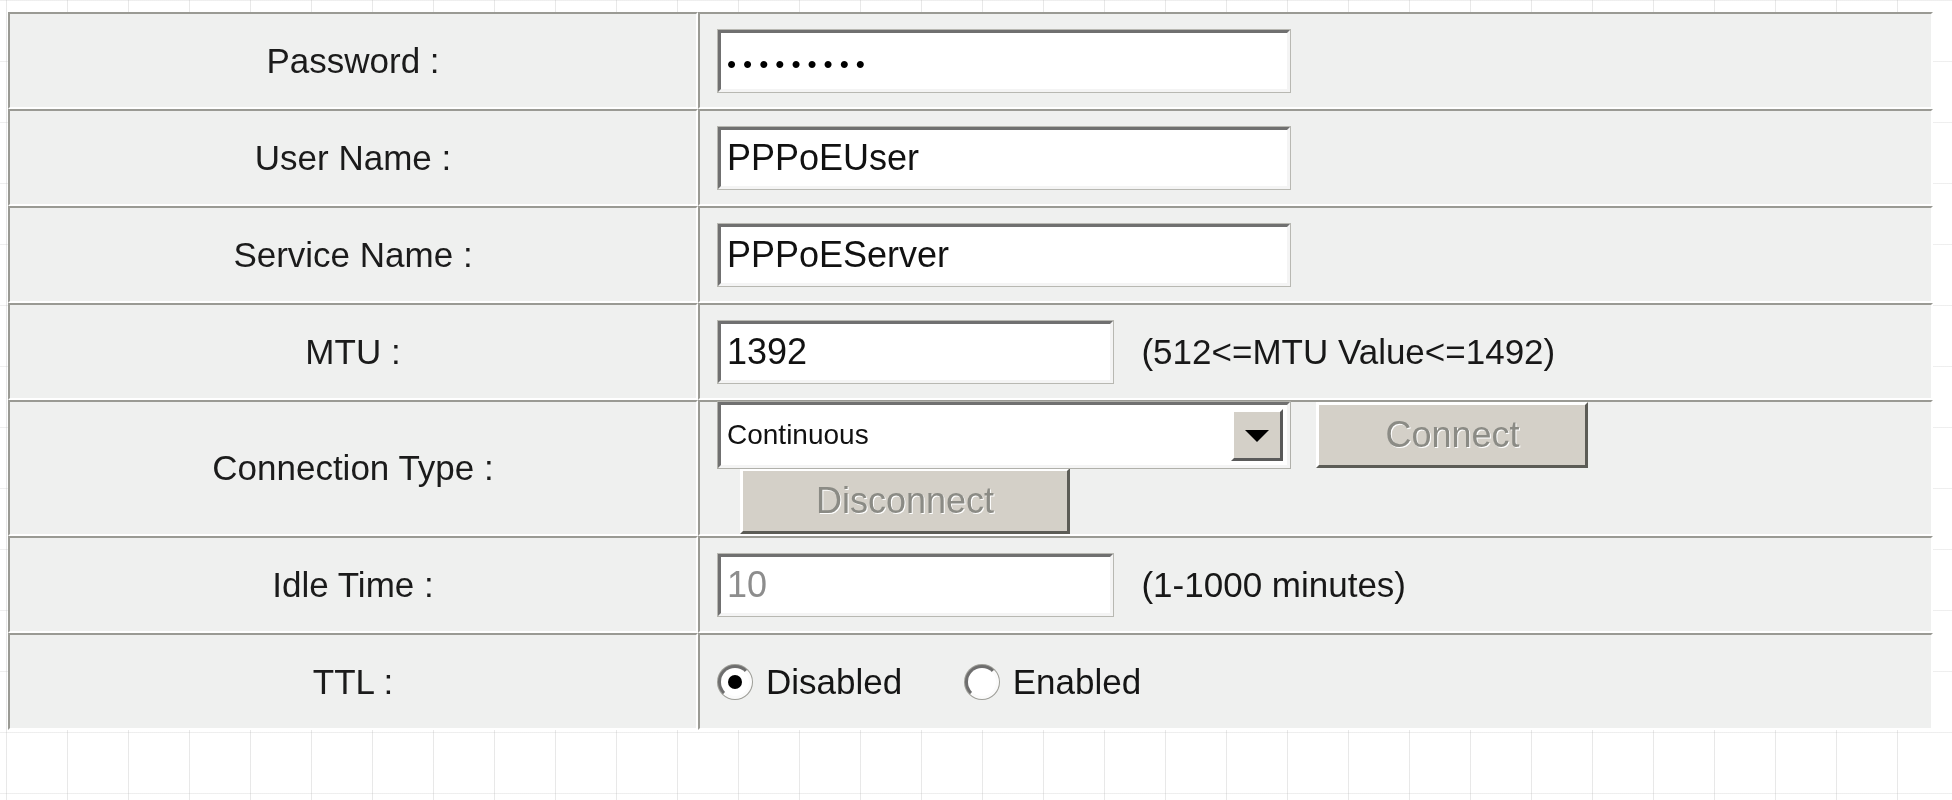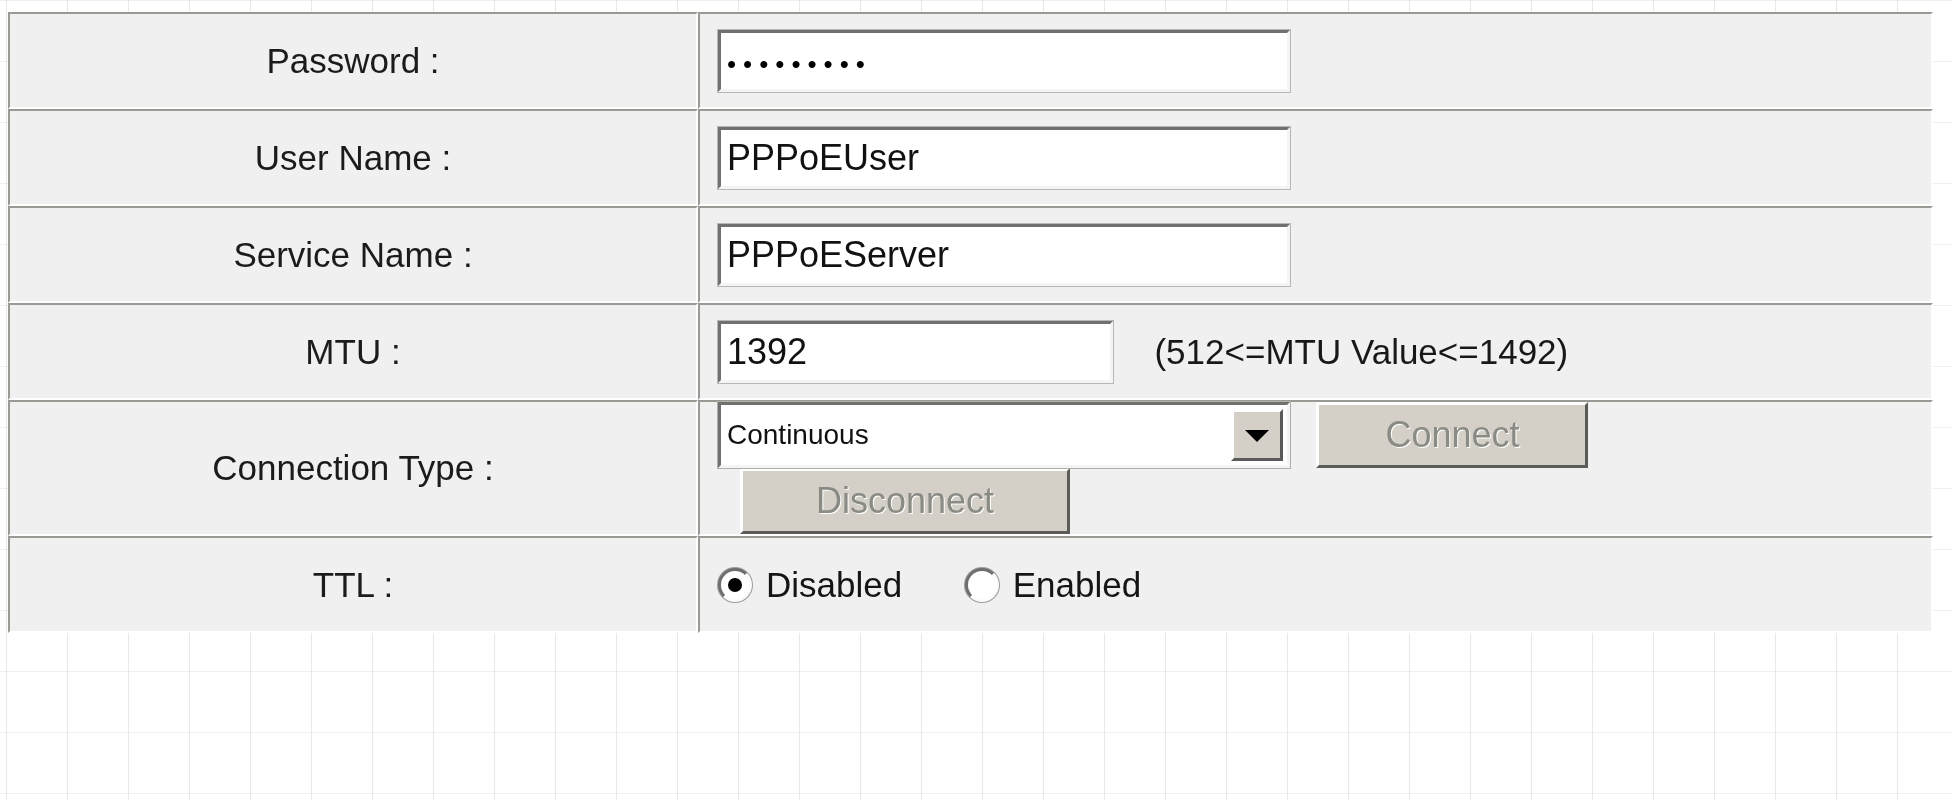--- a/index.html
+++ b/index.html
@@ -101,21 +101,21 @@
     color: #000000;
     line-height: 56px;
   }
 
   
   .hint {
     display: inline-block;
     vertical-align: middle;
     font-size: 35px;
     color: #181818;
-    margin-left: 37px;
+    margin-left: 24px;
     white-space: nowrap;
   }
 
   
   .sel {
     display: inline-block;
     position: relative;
     vertical-align: middle;
     background: #ffffff;
     border-top: 3px solid #707070;
@@ -270,20 +270,29 @@
       <td class="lbl-cell">
         <span class="lbl-text">Connection Type :</span>
       </td>
       <td class="val-cell">
         <span class="sel"><span>Continuous</span><span class="sel-arrow"></span></span>
         <span class="btn connect disabled">Connect</span>
         <span class="btn disconnect disabled">Disconnect</span>
       </td>
     </tr>
 
+    <tr>
+      <td class="lbl-cell">
+        <span class="lbl-text">Idle Time :</span>
+      </td>
+      <td class="val-cell">
+        <span class="tf narrow dim">10</span>
+        <span class="hint">(1-1000 minutes)</span>
+      </td>
+    </tr>
 
     <tr>
       <td class="lbl-cell">
         <span class="lbl-text">TTL :</span>
       </td>
       <td class="val-cell">
         <span class="radio-wrap">
           <span class="radio checked"></span><span class="radio-label">Disabled</span>
         </span>
         <span class="radio-wrap">

